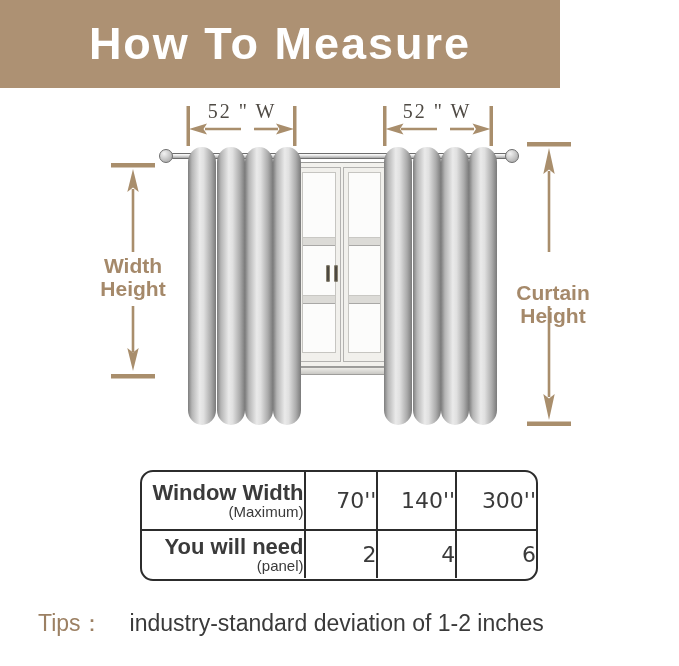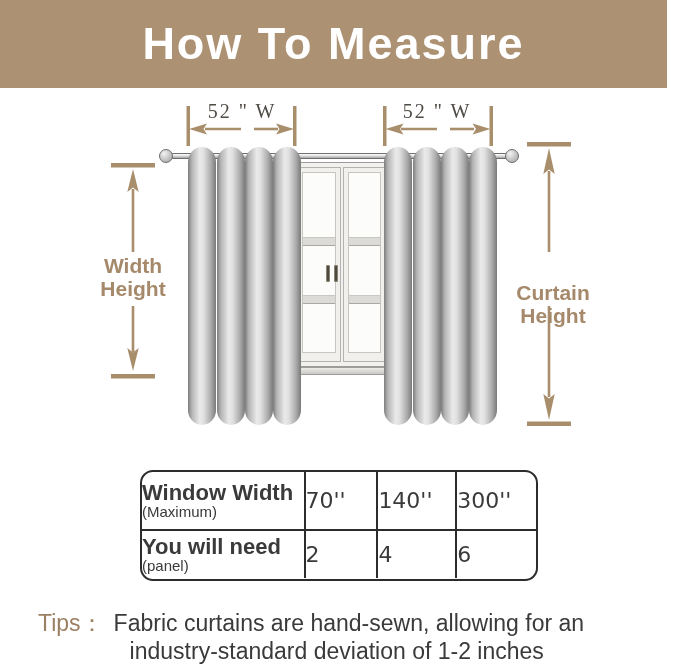--- a/index.html
+++ b/index.html
@@ -1,20 +1,20 @@
 <!DOCTYPE html>
 <html><head>
 <meta charset="utf-8">
 <style>
   html,body{margin:0;padding:0;background:#fff;}
   .page{position:relative;width:679px;height:666px;background:#ffffff;overflow:hidden;
         font-family:"Liberation Sans",sans-serif;}
 
   
-  .banner{position:absolute;left:0;top:0;width:667px;height:88px;background:#ad9173;
+  .banner{position:absolute;left:0;top:0;width:560px;height:88px;background:#ad9173;
           display:flex;align-items:center;justify-content:center;}
   .banner h1{margin:0;color:#ffffff;font-size:45px;font-weight:bold;letter-spacing:2px;
              font-family:"Liberation Sans",sans-serif;}
 
   
   .diagram{position:absolute;inset:0;}
 
   
   .window{position:absolute;left:292px;top:162px;width:99px;height:205px;
           background:#f2f1ed;border:1px solid #9b9b99;box-sizing:border-box;z-index:1;display:flex;}
@@ -56,21 +56,21 @@
   .v-label{position:absolute;top:254px;width:130px;text-align:center;z-index:6;
            font-size:21px;font-weight:bold;color:#a5896a;line-height:23px;}
   .vl-left{left:68px;} .vl-right{left:488px;margin-top:27px;}
 
   
   .suggestion-label{position:absolute;left:154px;top:445px;font-size:15px;font-weight:bold;
                     color:#a3886b;letter-spacing:1px;}
   .s-table{position:absolute;left:140px;top:470px;width:398px;height:111px;box-sizing:border-box;
            border:2.5px solid #2c2c2c;border-radius:13px;overflow:hidden;background:#fff;
            display:grid;grid-template-columns:41.5% 18.5% 20% 20%;grid-template-rows:59px 47px;}
-  .cell{display:flex;flex-direction:column;justify-content:center;align-items:flex-start;
+  .cell{display:flex;flex-direction:column;justify-content:center;align-items:flex-end;
         border-right:2px solid #2c2c2c;border-bottom:2px solid #2c2c2c;box-sizing:border-box;}
   .cell.last-col{border-right:none;} .cell.last-row{border-bottom:none;}
   .cell .head{font-size:22px;font-weight:bold;color:#3a3a3a;line-height:22px;}
   .cell .sub{font-size:15px;color:#3a3a3a;line-height:14px;margin-top:1px;}
   .cell .val{font-family:"DejaVu Sans",sans-serif;font-size:22px;color:#3a3a3a;}
 
   
   .tips{position:absolute;left:38px;top:609px;display:flex;font-size:23px;line-height:28px;}
   .tips .tips-label{color:#9c8063;white-space:pre;}
   .tips .body{color:#3a3a3a;margin-left:10px;}
@@ -196,18 +196,17 @@
       <div class="val">4</div>
     </div>
     <div class="cell last-row last-col">
       <div class="val">6</div>
     </div>
   </div>
 
   <div class="tips">
     <span class="tips-label">Tips：</span>
     <div class="body">
-      <div class="l1">Fabric curtains are hand-sewn, allowing for an</div>
       <div class="l2">industry-standard deviation of 1-2 inches</div>
     </div>
   </div>
 
 </div>
 
 </body></html>

